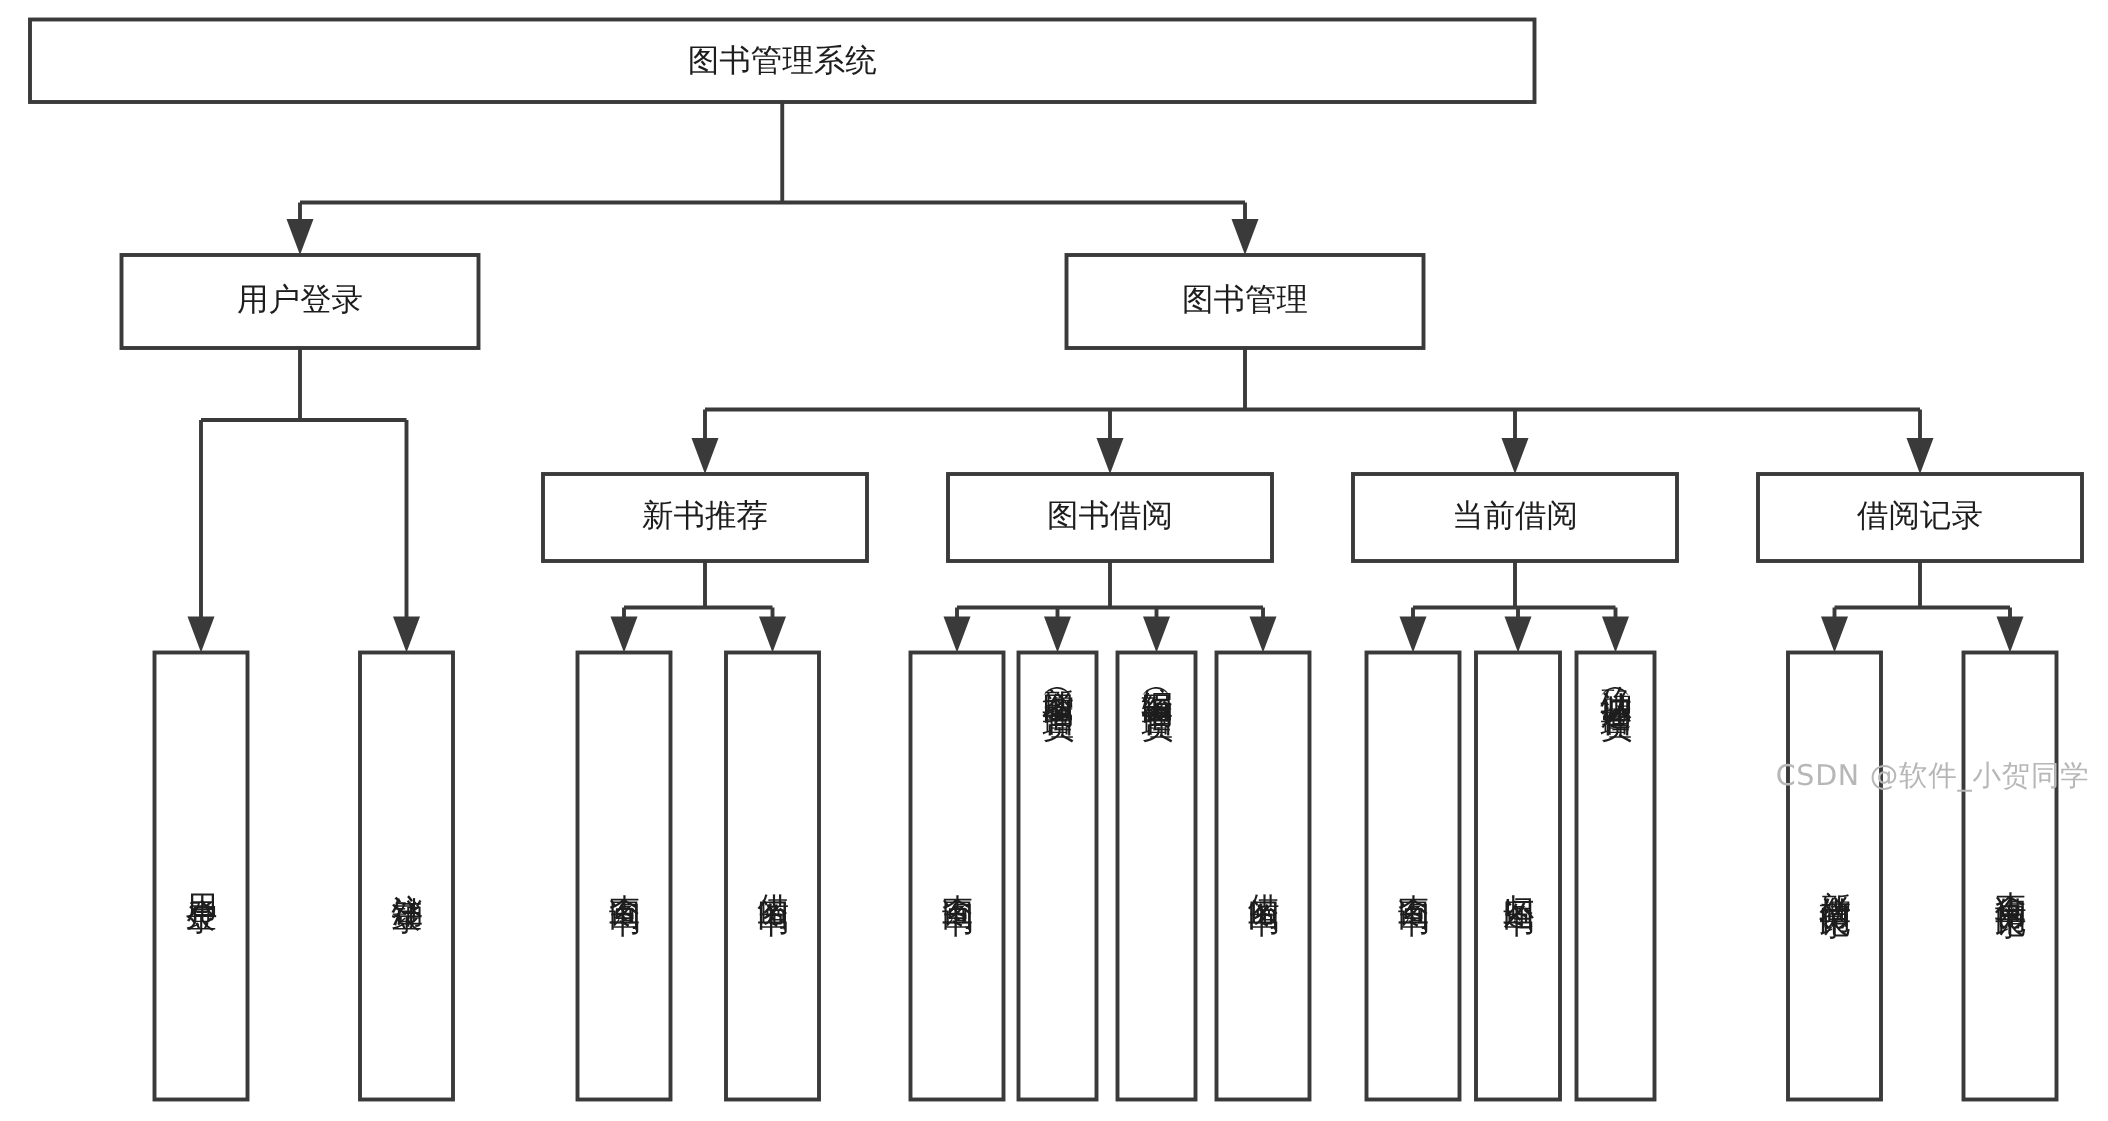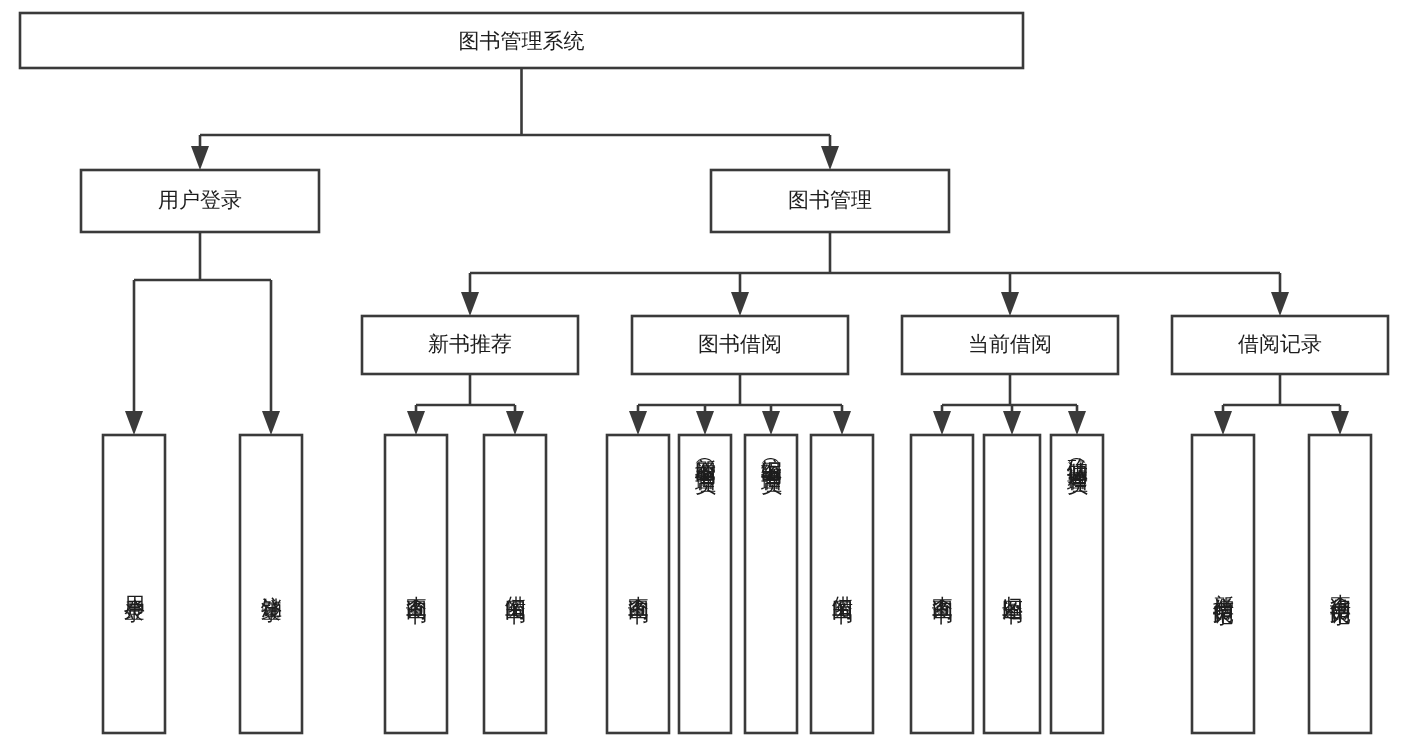--- a/index.html
+++ b/index.html
@@ -248,14 +248,15 @@
   <div class="vert-label-wrap" style="left:1051px; top:435px; width:52px; height:298px; align-items:flex-start;">
     <span class="vert-label" style="margin-top:6px;">确认归还（管理员）</span>
   </div>
   <div class="vert-label-wrap" style="left:1192px; top:435px; width:62px; height:298px;">
     <span class="vert-label">新增借阅记录</span>
   </div>
   <div class="vert-label-wrap" style="left:1309px; top:435px; width:62px; height:298px;">
     <span class="vert-label">查询借阅记录</span>
   </div>
 
+  <div id="watermark">CSDN @软件_小贺同学</div>
 
 </div>
 
 </body></html>

